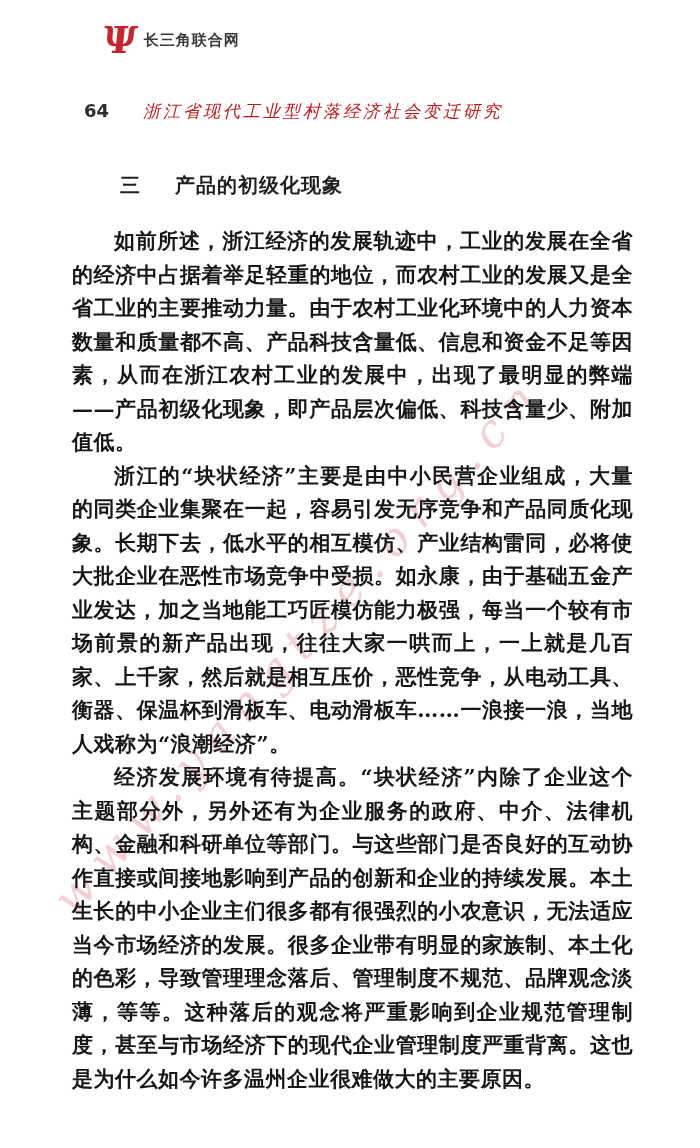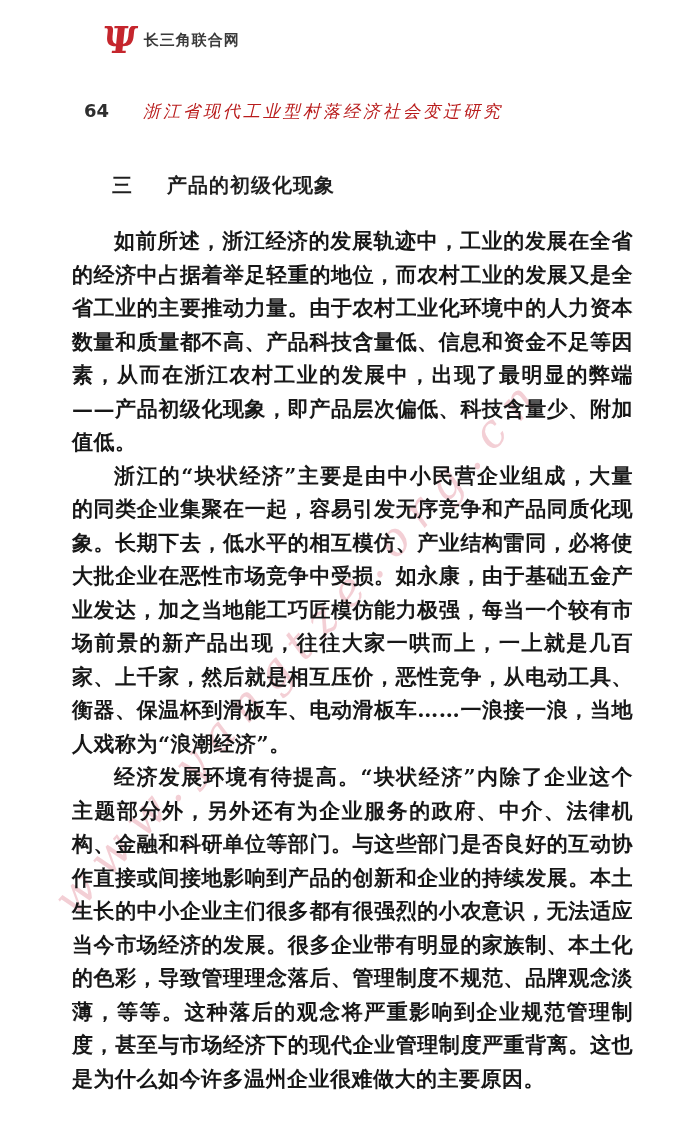--- a/index.html
+++ b/index.html
@@ -81,21 +81,21 @@
     font-family: "DejaVu Serif", serif;
     font-style: italic;
     font-size: 17px;
     color: #b91c1c;
     letter-spacing: 3px;
   }
 
   
   .section-heading {
     position: absolute;
-    left: 112px;
+    left: 120px;
     top: 172px;
     font-size: 20px;
     font-weight: bold;
     color: #1f1f1f;
     letter-spacing: 1px;
     z-index: 2;
   }
   .section-heading .num {
     margin-right: 26px;
   }

